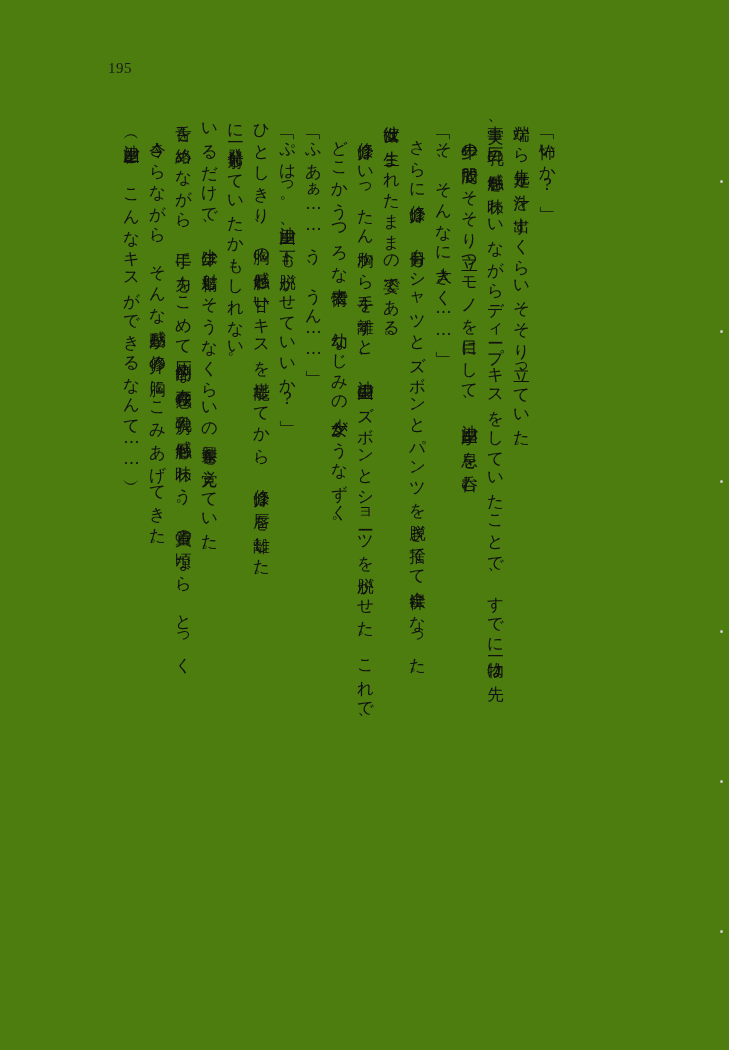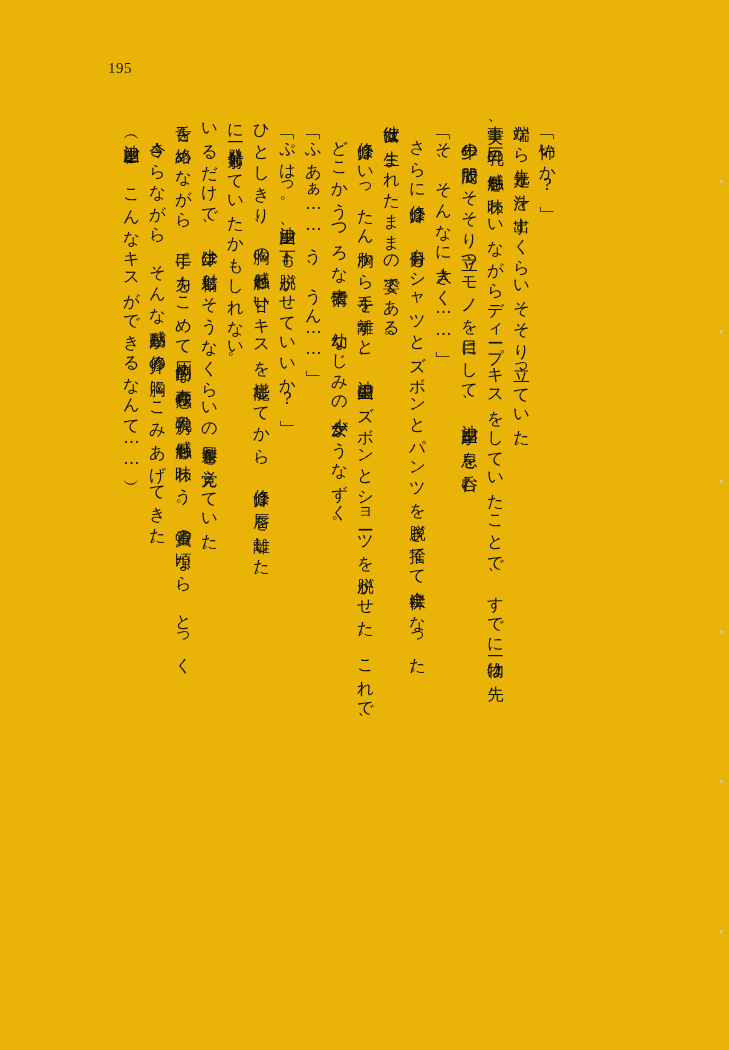--- a/index.html
+++ b/index.html
@@ -11,21 +11,21 @@
     width: 729px;
     height: 1050px;
     overflow: hidden;
     font-family: "Liberation Serif", "DejaVu Serif", serif;
     color: #111111;
   }
   .page {
     position: relative;
     width: 729px;
     height: 1050px;
-    background: #eab308;
+    background: #4d7c0f;
     box-sizing: border-box;
   }
   .page-number {
     position: absolute;
     top: 60px;
     left: 108px;
     font-size: 15px;
     letter-spacing: 0.5px;
     color: #1a1a1a;
     font-family: "Liberation Serif", "DejaVu Serif", serif;

